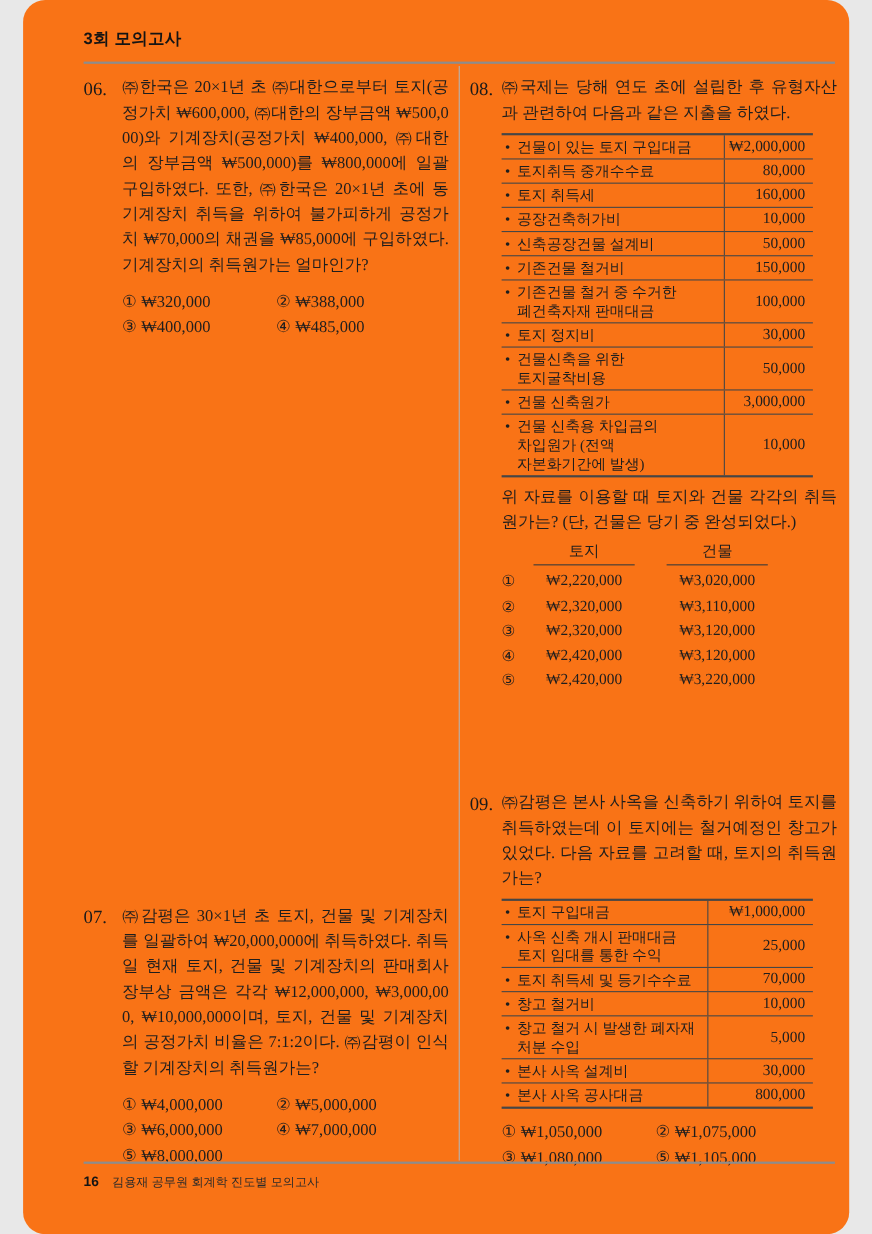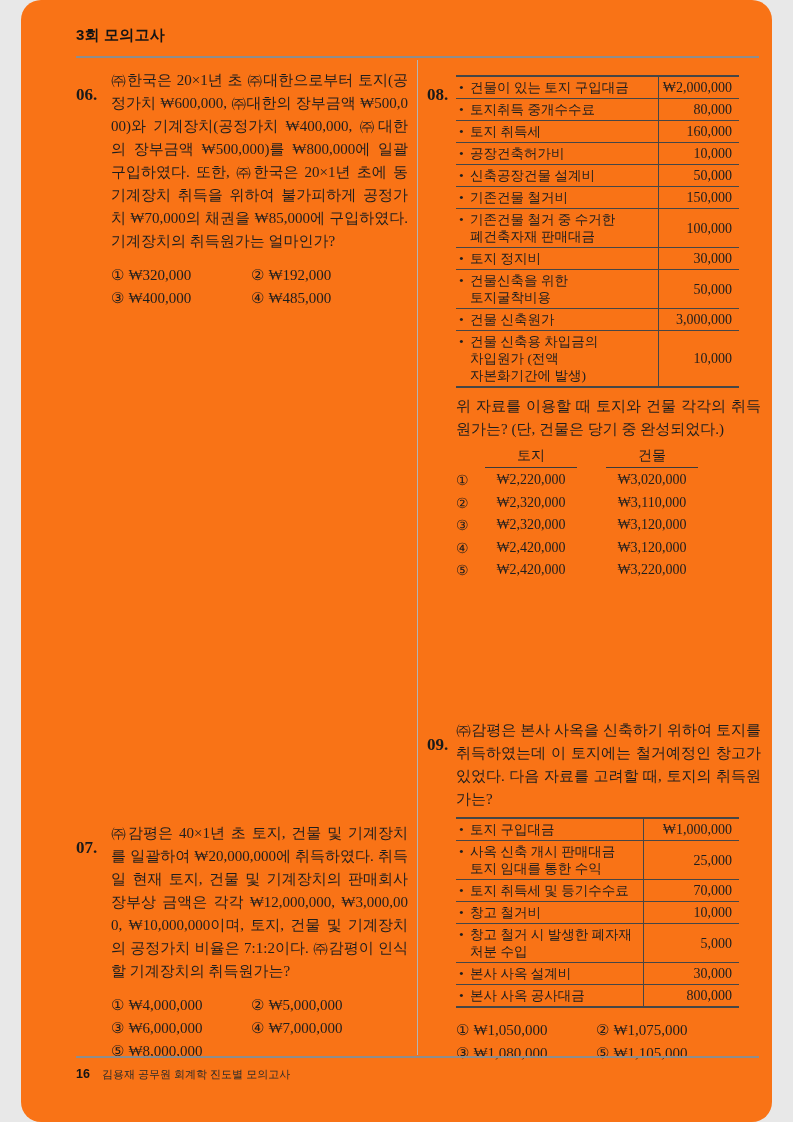--- a/index.html
+++ b/index.html
@@ -24,21 +24,21 @@
     font-family:Liberation Sans, sans-serif; font-size:11px; color:#2a2a2a;
   }
   .footer-page-num { font-weight:bold; font-size:12.5px; margin-right:12px; color:#141414; }
 
   
   .q { position:absolute; display:flex; align-items:flex-start; }
   #q06 { left:55px; top:69px;  width:332px; }
   #q07 { left:55px; top:822px; width:332px; }
   #q08 { left:406px; top:69px;  width:334px; }
   #q09 { left:406px; top:719px; width:334px; }
-  .qnum { flex:0 0 auto; font-size:17px; font-weight:700; color:#1a1a1a; line-height:23px;margin-top:14px; }
+  .qnum { flex:0 0 auto; font-size:17px; font-weight:400; color:#1a1a1a; line-height:23px; }
   #q06 .qnum, #q07 .qnum { width:35px; }
   #q08 .qnum, #q09 .qnum { width:29px; }
   .qbody { flex:1 1 auto; min-width:0; }
   .qtext {
     margin:0; font-size:15px; line-height:23px; text-align:justify;
     word-break:break-all; color:#1e1e1e;
   }
   .opts { margin-top:11px; display:grid; grid-template-columns:140px 1fr; column-gap:0; }
   .opt { font-size:15px; line-height:23px; white-space:nowrap; }
   .onum { margin-right:4px; }
@@ -56,21 +56,21 @@
   .xval {
     flex:0 0 auto; border-left:1px solid #464646;
     display:flex; align-items:center; justify-content:flex-end;
     padding:2px 7px 2px 2px; font-size:14px;
   }
   #q08 .xval { width:71px;margin-left:16px; }
   #q09 .xval { width:86px; }
 
   
   .atable { margin-top:7px; font-size:14px; }
-  .arow { display:flex; height:22.5px; }
+  .arow { display:flex; align-items:center; height:22.5px; }
   .arow .anum { width:29px; }
   .arow .ac1 { width:92px; text-align:center; }
   .arow .agap { width:29px; }
   .arow .ac2 { width:92px; text-align:center; }
   .arow.ahead { height:auto; }
   .arow.ahead .ac1, .arow.ahead .ac2 {
     border-bottom:1px solid #3a3a3a; padding-bottom:3px; line-height:16px;
   }
   .arow.ahead { margin-bottom:4px; }
 </style>
@@ -84,44 +84,45 @@
   </div>
   <div class="header-rule"></div>
   <div class="col-divider"></div>
 
   <div class="q" id="q06">
     <div class="qnum">06.</div>
     <div class="qbody">
       <p class="qtext">㈜한국은 20×1년 초 ㈜대한으로부터 토지(공정가치 ₩600,000, ㈜대한의 장부금액 ₩500,000)와 기계장치(공정가치 ₩400,000, ㈜대한의 장부금액 ₩500,000)를 ₩800,000에 일괄 구입하였다. 또한, ㈜한국은 20×1년 초에 동 기계장치 취득을 위하여 불가피하게 공정가치 ₩70,000의 채권을 ₩85,000에 구입하였다. 기계장치의 취득원가는 얼마인가?</p>
       <div class="opts">
         <div class="opt"><span class="onum">①</span><span>₩320,000</span></div>
-        <div class="opt"><span class="onum">②</span><span>₩192,000</span></div>
+        <div class="opt"><span class="onum">②</span><span>₩388,000</span></div>
         <div class="opt"><span class="onum">③</span><span>₩400,000</span></div>
         <div class="opt"><span class="onum">④</span><span>₩485,000</span></div>
       </div>
     </div>
   </div>
 
   <div class="q" id="q07">
     <div class="qnum">07.</div>
     <div class="qbody">
-      <p class="qtext">㈜감평은 40×1년 초 토지, 건물 및 기계장치를 일괄하여 ₩20,000,000에 취득하였다. 취득일 현재 토지, 건물 및 기계장치의 판매회사 장부상 금액은 각각 ₩12,000,000, ₩3,000,000, ₩10,000,000이며, 토지, 건물 및 기계장치의 공정가치 비율은 7:1:2이다. ㈜감평이 인식할 기계장치의 취득원가는?</p>
+      <p class="qtext">㈜감평은 30×1년 초 토지, 건물 및 기계장치를 일괄하여 ₩20,000,000에 취득하였다. 취득일 현재 토지, 건물 및 기계장치의 판매회사 장부상 금액은 각각 ₩12,000,000, ₩3,000,000, ₩10,000,000이며, 토지, 건물 및 기계장치의 공정가치 비율은 7:1:2이다. ㈜감평이 인식할 기계장치의 취득원가는?</p>
       <div class="opts">
         <div class="opt"><span class="onum">①</span><span>₩4,000,000</span></div>
         <div class="opt"><span class="onum">②</span><span>₩5,000,000</span></div>
         <div class="opt"><span class="onum">③</span><span>₩6,000,000</span></div>
         <div class="opt"><span class="onum">④</span><span>₩7,000,000</span></div>
         <div class="opt"><span class="onum">⑤</span><span>₩8,000,000</span></div>
       </div>
     </div>
   </div>
 
   <div class="q" id="q08">
     <div class="qnum">08.</div>
     <div class="qbody">
+      <p class="qtext">㈜국제는 당해 연도 초에 설립한 후 유형자산과 관련하여 다음과 같은 지출을 하였다.</p>
 
       <div class="xtable">
         <div class="xrow">
           <div class="xlbl">
               <span class="bullet">•</span>
               <span>건물이 있는 토지 구입대금</span>
             </div>
           <div class="xval">₩2,000,000</div>
         </div>
         <div class="xrow">

